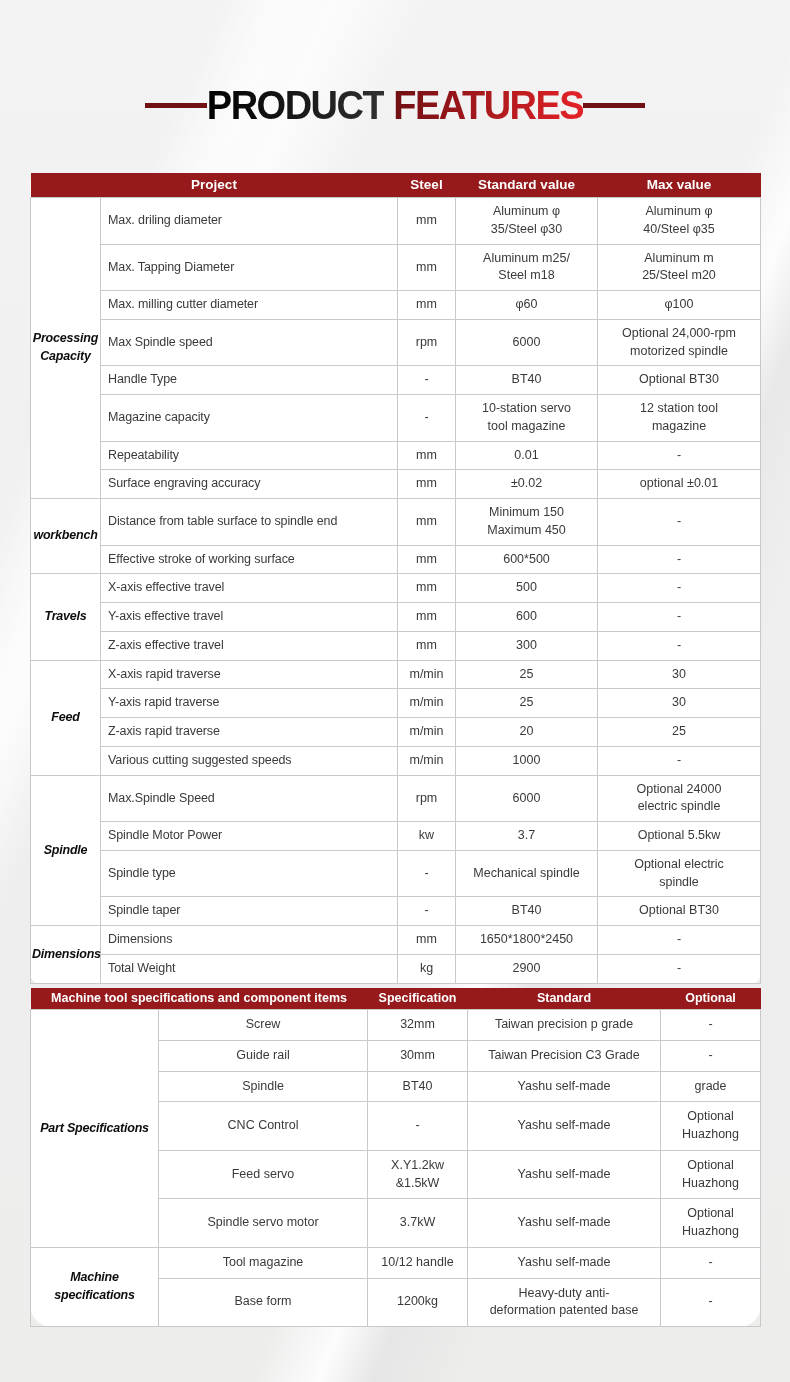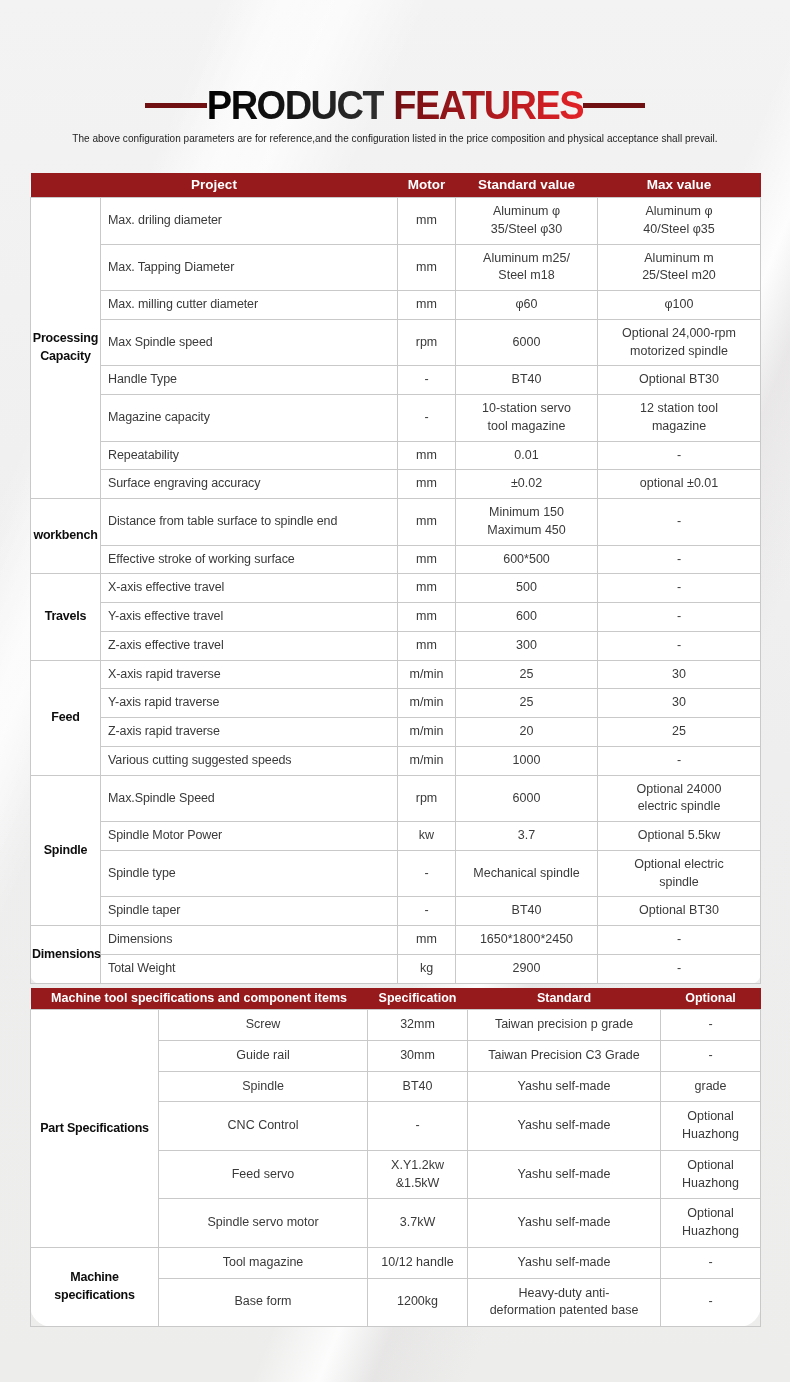--- a/index.html
+++ b/index.html
@@ -69,49 +69,48 @@
     border:1px solid #c9c9c9;
     font-size:12.5px; color:#3a3a3a;
     line-height:1.42; padding:5px 6px;
     text-align:center; white-space:pre-line;
     background:transparent;
   }
   #table2 td { padding:6px 4px; }
 
   td.cat {
     font-weight:700; color:#0d0d0d; font-size:12.5px;
-    padding:2px 1px; letter-spacing:-0.2px; white-space:normal;
+    padding:2px 1px; letter-spacing:-0.2px; white-space:normal;font-style:italic;
   }
   #table1 td.c-project { text-align:left; padding-left:7px; white-space:normal; letter-spacing:-0.1px;margin-top:6px; }
 </style>
 </head>
 <body>
 
 <div class="page">
 
   <div class="title-row">
     <span class="dash"></span>
     <h1 class="title"><span class="t-primary">PRODUCT</span>&nbsp;<span class="t-accent">FEATURES</span></h1>
     <span class="dash"></span>
   </div>
 
-  <div class="subtitle">The above configuration parameters are for reference,and the configuration listed in the price composition and physical acceptance shall prevail.</div>
 
   <table class="spec-table" id="table1">
     <colgroup>
       <col style="width:70px">
         <col style="width:297px">
         <col style="width:58px">
         <col style="width:142px">
         <col style="width:163px">
     </colgroup>
     <thead>
       <tr>
         <th colspan="2">Project</th>
-        <th>Motor</th>
+        <th>Steel</th>
         <th>Standard value</th>
         <th>Max value</th>
       </tr>
     </thead>
     <tbody id="t1-body">
         <tr>
           <td class="cat" rowspan="8">Processing Capacity</td>
           <td class="c-project">Max. driling diameter</td>
           <td class="c-unit">mm</td>
           <td class="c-standard">Aluminum φ

